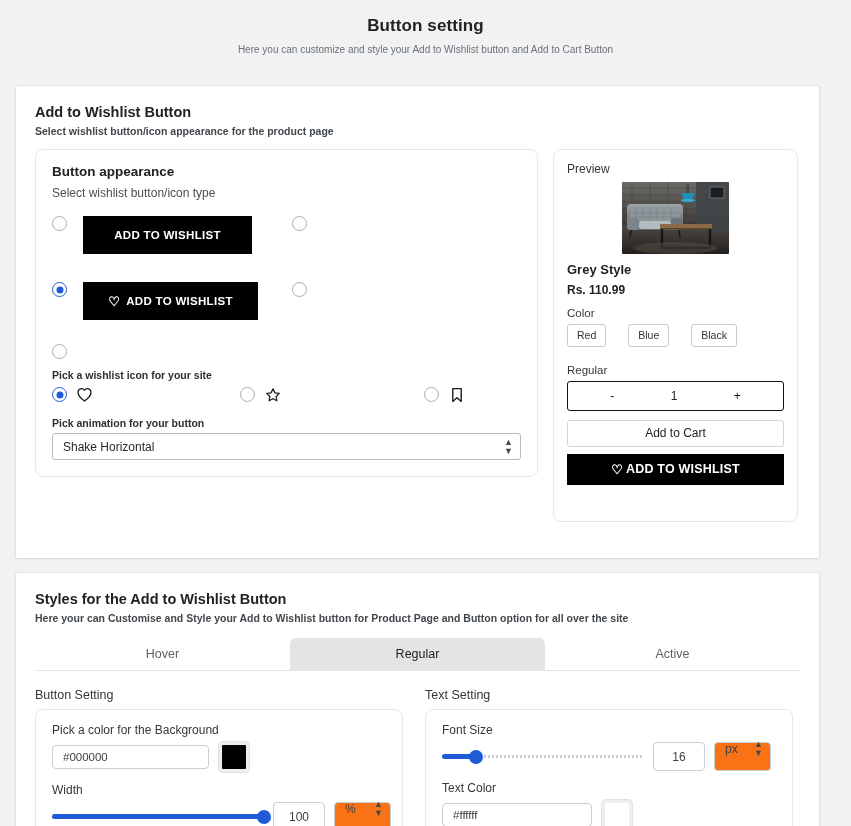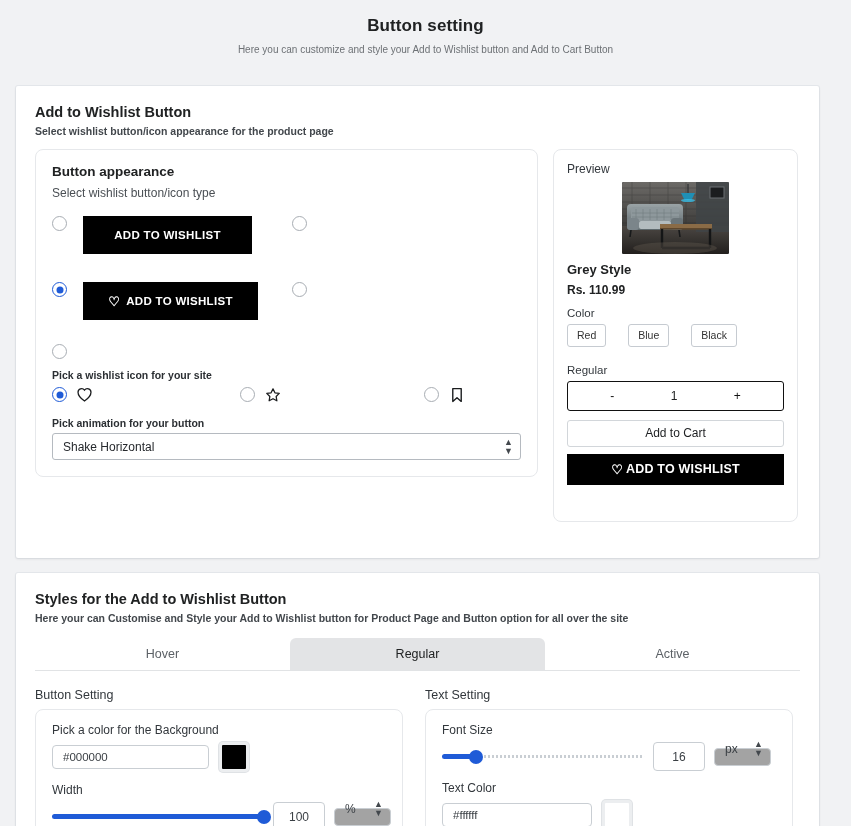--- a/index.html
+++ b/index.html
@@ -171,23 +171,23 @@
   .knob {
     width: 14px; height: 14px; border-radius: 50%; background: #1f5bd7;
     margin-left: -7px; margin-right: -7px; flex: none; z-index: 2;
   }
   .num-box {
     width: 52px; height: 29px; border: 1px solid #c9ced3; border-radius: 4px;
     display: flex; align-items: center; justify-content: center;
     font-size: 12px; color: #3a3f44; background: #fff; flex: none;
   }
   .unit-box {
-    width: 57px; height: 18px; border: 1px solid #c9ced3; border-radius: 4px;
+    width: 57px; height: 29px; border: 1px solid #c9ced3; border-radius: 4px;
     display: flex; align-items: center; justify-content: space-between;
-    padding: 0 8px 16px 10px; font-size: 12px; color: #3a3f44; background: #a3a3a3; flex: none;
+    padding: 0 8px 16px 10px; font-size: 12px; color: #3a3f44; background: #f97316; flex: none;
   }
 </style>
 </head>
 <body>
 
 <div class="page">
 
   <div class="page-header">
     <h1 class="page-title">Button setting</h1>
     <p class="page-subtitle">Here you can customize and style your Add to Wishlist button and Add to Cart Button</p>

